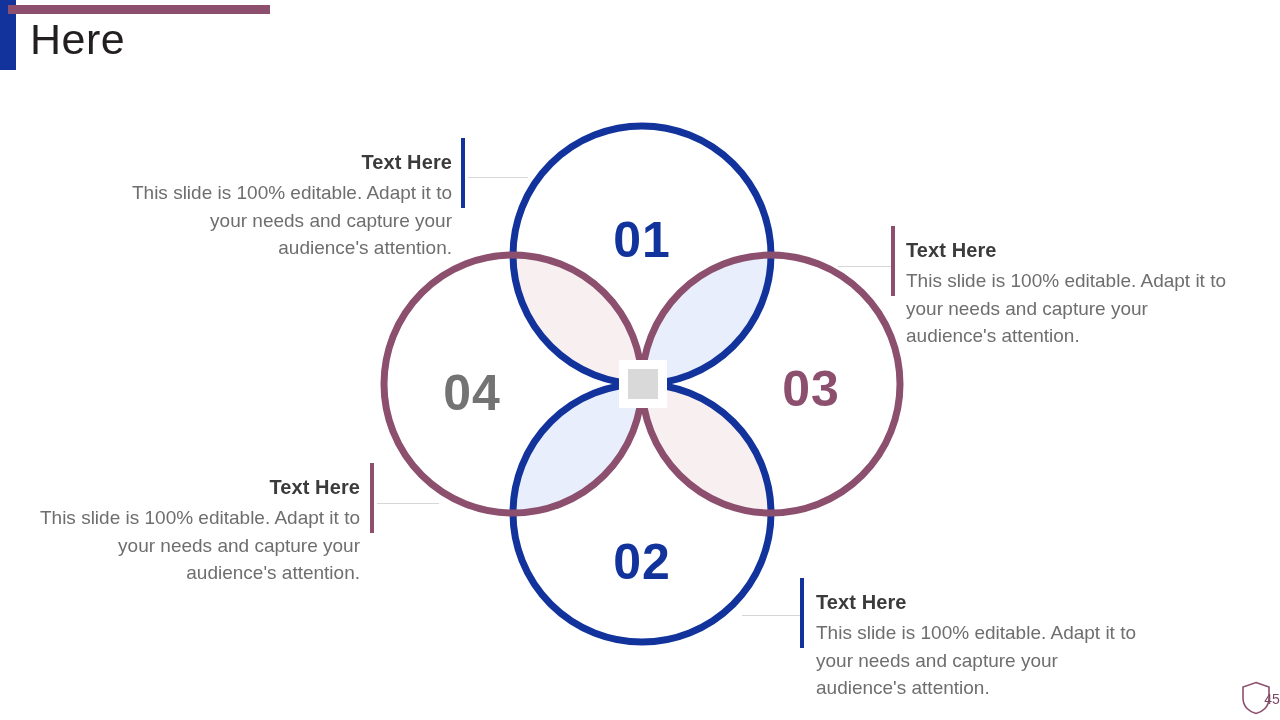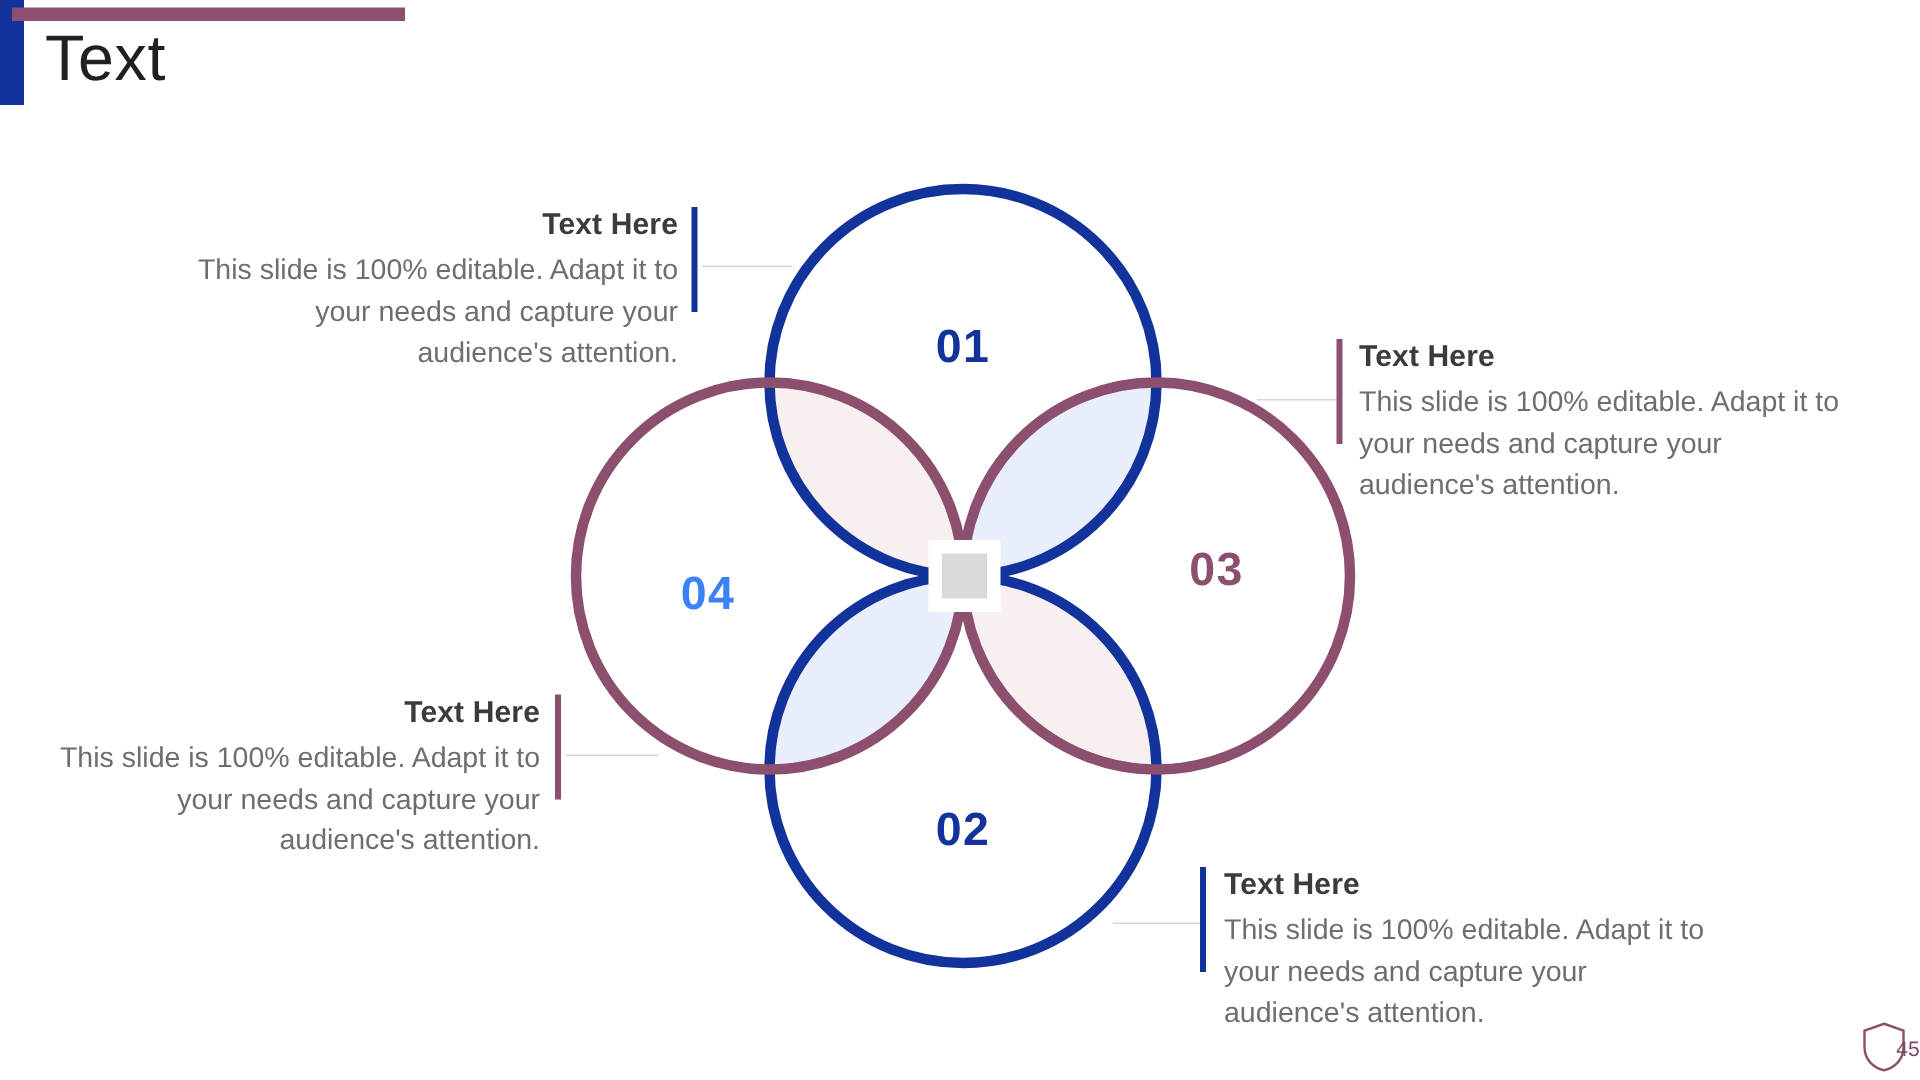--- a/index.html
+++ b/index.html
@@ -50,31 +50,31 @@
     left: 0px;
     top: 0px;
     width: 1280px;
     height: 720px;
     pointer-events: none;
   }
   #venn-svg { display: block; }
 
   .venn-number {
     position: absolute;
-    font-size: 31px;
+    font-size: 50px;
     font-weight: 700;
     letter-spacing: 1px;
     line-height: 1;
     text-align: center;
     width: 120px;
   }
   #venn-number-01 { left: 582px; top: 215px; color: #12339b; }
   #venn-number-02 { left: 751px; top: 364px; color: #8c4f6d; }
   #venn-number-03 { left: 582px; top: 537px; color: #12339b; }
-  #venn-number-04 { left: 412px; top: 380px; color: #3b82f6; }
+  #venn-number-04 { left: 412px; top: 368px; color: #737373; }
 
   #venn-center-tile {
     position: absolute;
     left: 619px;
     top: 360px;
     width: 48px;
     height: 48px;
     background: #ffffff;
     display: flex;
     align-items: center;
@@ -82,20 +82,21 @@
   }
   #venn-center-tile-inner {
     width: 30px;
     height: 30px;
     background: #d9d9d9;
   }
 
   
   .callout {
     position: absolute;
+    margin-top: 12px;
   }
   .callout-title {
     font-size: 20px;
     font-weight: 700;
     color: #3b3b3b;
     line-height: 1.25;
     margin: 0 0 4px 0;
     letter-spacing: 0.1px;
   }
   .callout-body {
@@ -163,21 +164,21 @@
     line-height: 1;
     padding-top: 2px;
     box-sizing: border-box;
   }
 </style>
 </head>
 <body>
 
 <div id="header-accent-blue"></div>
 <div id="header-accent-line"></div>
-<div id="page-title">Text</div>
+<div id="page-title">Here</div>
 
 <div id="venn-wrap">
   <svg id="venn-svg" width="1280" height="720" viewBox="0 0 1280 720">
     <defs>
 
       <clipPath id="clip-top">
           <circle cx="642" cy="255" r="129"></circle>
         </clipPath>
       <clipPath id="clip-right">
           <circle cx="771" cy="384" r="129"></circle>

